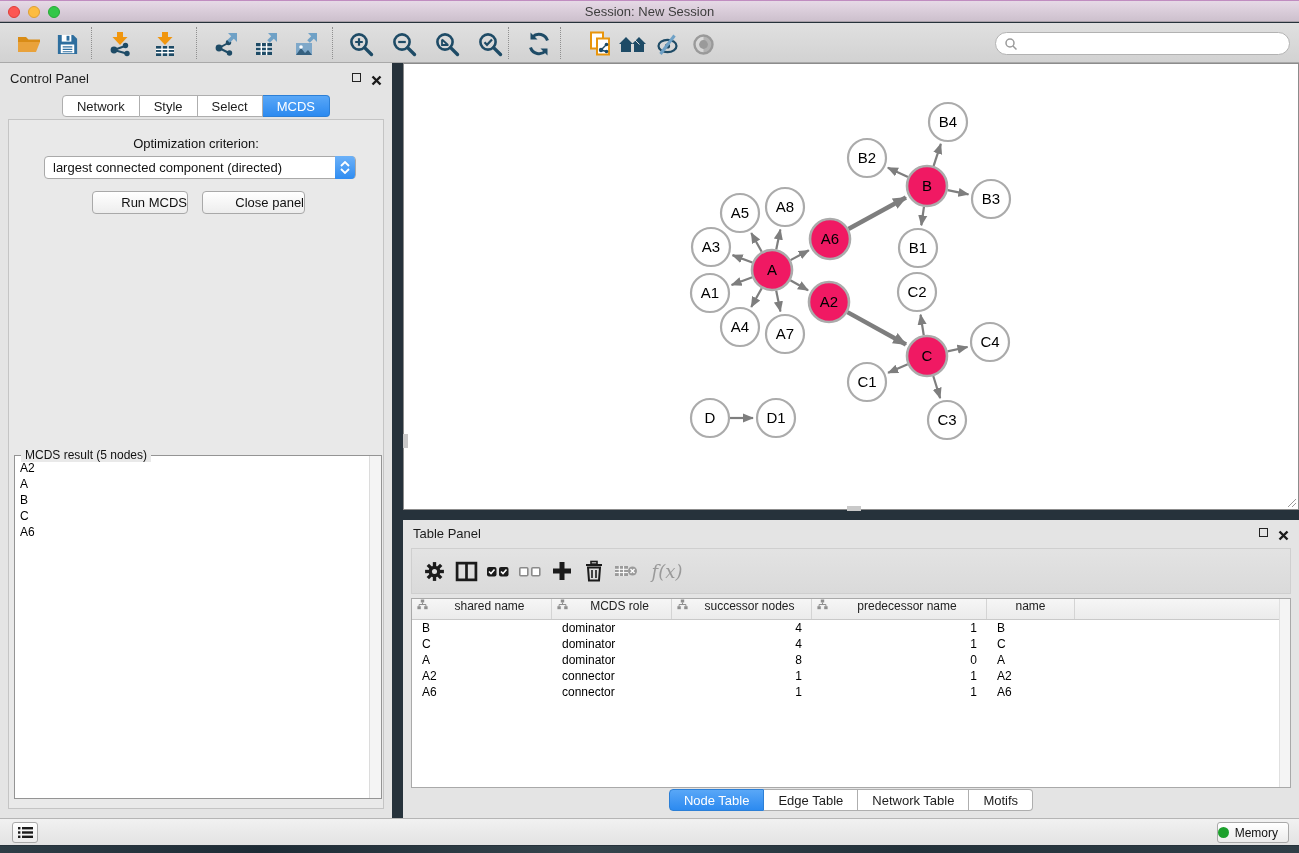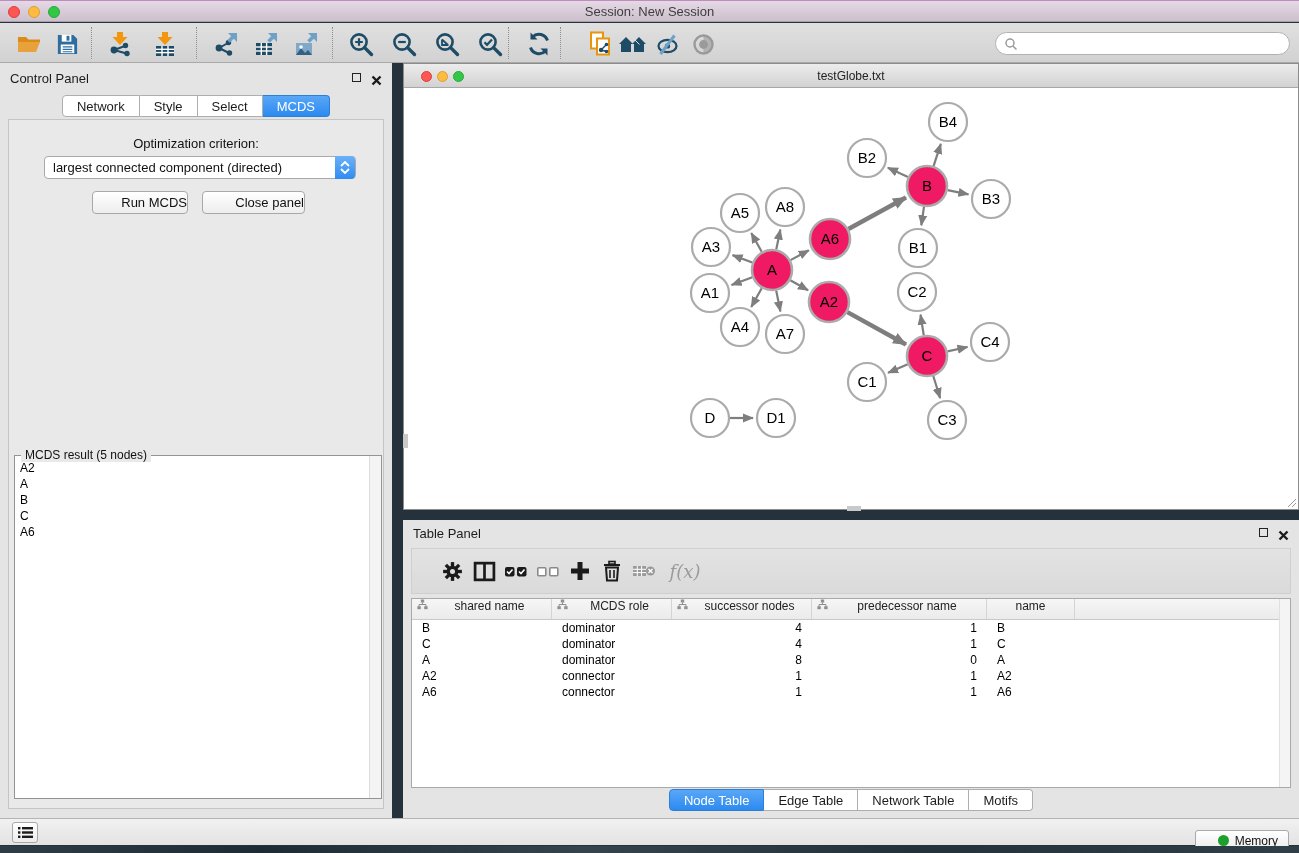--- a/index.html
+++ b/index.html
@@ -59,37 +59,37 @@
   .ntl.yellow { left:33px; background:#fdbc40; border:1px solid #de9f34; }
   .ntl.green { left:49px; background:#33c748; border:1px solid #27aa35; }
   .net-canvas { position:absolute; left:0; top:25px; right:0; bottom:0; background:#fff; overflow:hidden; }
   .grip { position:absolute; right:1px; bottom:1px; width:12px; height:12px; }
   .nub-left { position:absolute; left:-1px; top:370px; width:5px; height:14px; background:#c9c9c9; }
   .nub-bottom { position:absolute; left:443px; bottom:-2px; width:14px; height:5px; background:#c9c9c9; }
 
   
   .table-panel { position:absolute; left:403px; top:520px; width:896px; height:298px; background:#e4e4e4; }
   .tp-header { position:absolute; left:10px; top:6px; font-size:13px; color:#1c1c1c; }
-  .tp-toolbar { position:absolute; left:8px; right:8px; top:28px; height:46px; background:linear-gradient(#e3e3e3,#dadada); border:1px solid #cfcfcf; display:flex; align-items:center; gap:4px; padding-left:26px; }
+  .tp-toolbar { position:absolute; left:8px; right:8px; top:28px; height:46px; background:linear-gradient(#e3e3e3,#dadada); border:1px solid #cfcfcf; display:flex; align-items:center; gap:4px; padding-left:8px; }
   .tp-tbtn { width:28px; height:28px; display:flex; align-items:center; justify-content:center; cursor:default; }
   .fx { font-family:"DejaVu Serif", serif; font-style:italic; font-size:18px; color:#9a9a9a; }
   .tbl-area { position:absolute; left:8px; right:8px; top:78px; height:190px; background:#fff; border:1px solid #a9a9a9; overflow:hidden; }
   .thead { display:flex; height:21px; background:linear-gradient(#f6f6f6,#ebebeb); border-bottom:1px solid #c9c9c9; }
   .th { display:flex; align-items:flex-start; border-right:1px solid #d4d4d4; font-size:12px; color:#222; position:relative; }
   .th .th-label { flex:1; text-align:center; }
   .th .fork { margin-left:5px; }
   .trow { display:flex; height:16px; }
   .td { font-size:12px; color:#000; line-height:16px; padding:0 10px; white-space:nowrap; overflow:hidden; }
   .tbl-vtrack { position:absolute; right:0; top:0; bottom:0; width:11px; background:#f4f4f4; border-left:1px solid #e0e0e0; }
   .tp-tabs { position:absolute; left:0; right:0; top:269px; height:23px; display:flex; justify-content:center; }
 
   
   .statusbar { position:absolute; left:0; top:818px; width:1299px; height:27px; background:linear-gradient(#f1f1f1,#e3e3e3); border-top:1px solid #b5b5b5; }
   .list-btn { position:absolute; left:12px; top:3px; width:26px; height:21px; border:1px solid #a9a9a9; background:linear-gradient(#fff,#ececec); border-radius:3px; display:flex; align-items:center; justify-content:center; }
-  .memory-btn { position:absolute; right:10px; top:3px; height:21px; padding:0 10px 0 22px; border:1px solid #a9a9a9; background:linear-gradient(#fff,#ececec); border-radius:3px; display:flex; align-items:center; gap:6px; font-size:12px; color:#111;margin-top:8px; }
+  .memory-btn { position:absolute; right:10px; top:3px; height:21px; padding:0 10px 0 0; border:1px solid #a9a9a9; background:linear-gradient(#fff,#ececec); border-radius:3px; display:flex; align-items:center; gap:6px; font-size:12px; color:#111; }
   .mem-dot { width:11px; height:11px; border-radius:50%; background:#1ca02c; }
   .desktop-band { position:absolute; left:0; top:846px; width:1299px; height:7px;
     background:linear-gradient(90deg,#2e3d46,#1d2b35 20%,#35444c 45%,#22313a 70%,#303e47); }
 </style>
 </head>
 <body>
 
 <div id="stage">
 
   <div class="titlebar">
@@ -291,26 +291,20 @@
           <div class="result-item">A</div>
           <div class="result-item">B</div>
           <div class="result-item">C</div>
           <div class="result-item">A6</div>
         </div>
       <div class="vtrack"></div>
     </div>
   </div>
 
   <div class="net-window">
-    <div class="net-titlebar">
-      <span class="ntl red"></span>
-      <span class="ntl yellow"></span>
-      <span class="ntl green"></span>
-      <div class="title">testGlobe.txt</div>
-    </div>
     <div class="net-canvas">
       <svg id="graph-svg" width="894" height="422">
           <defs>
             <marker id="arr" viewBox="0 0 12 12" refX="11" refY="6" markerWidth="11" markerHeight="11" orient="auto" markerUnits="userSpaceOnUse">
               <path d="M0 1 L12 6 L0 11 z" fill="#7E7E7E"></path>
             </marker>
             <marker id="arrT" viewBox="0 0 12 12" refX="11" refY="6" markerWidth="14" markerHeight="14" orient="auto" markerUnits="userSpaceOnUse">
               <path d="M0 1 L12 6 L0 11 z" fill="#7E7E7E"></path>
             </marker>
           </defs>

